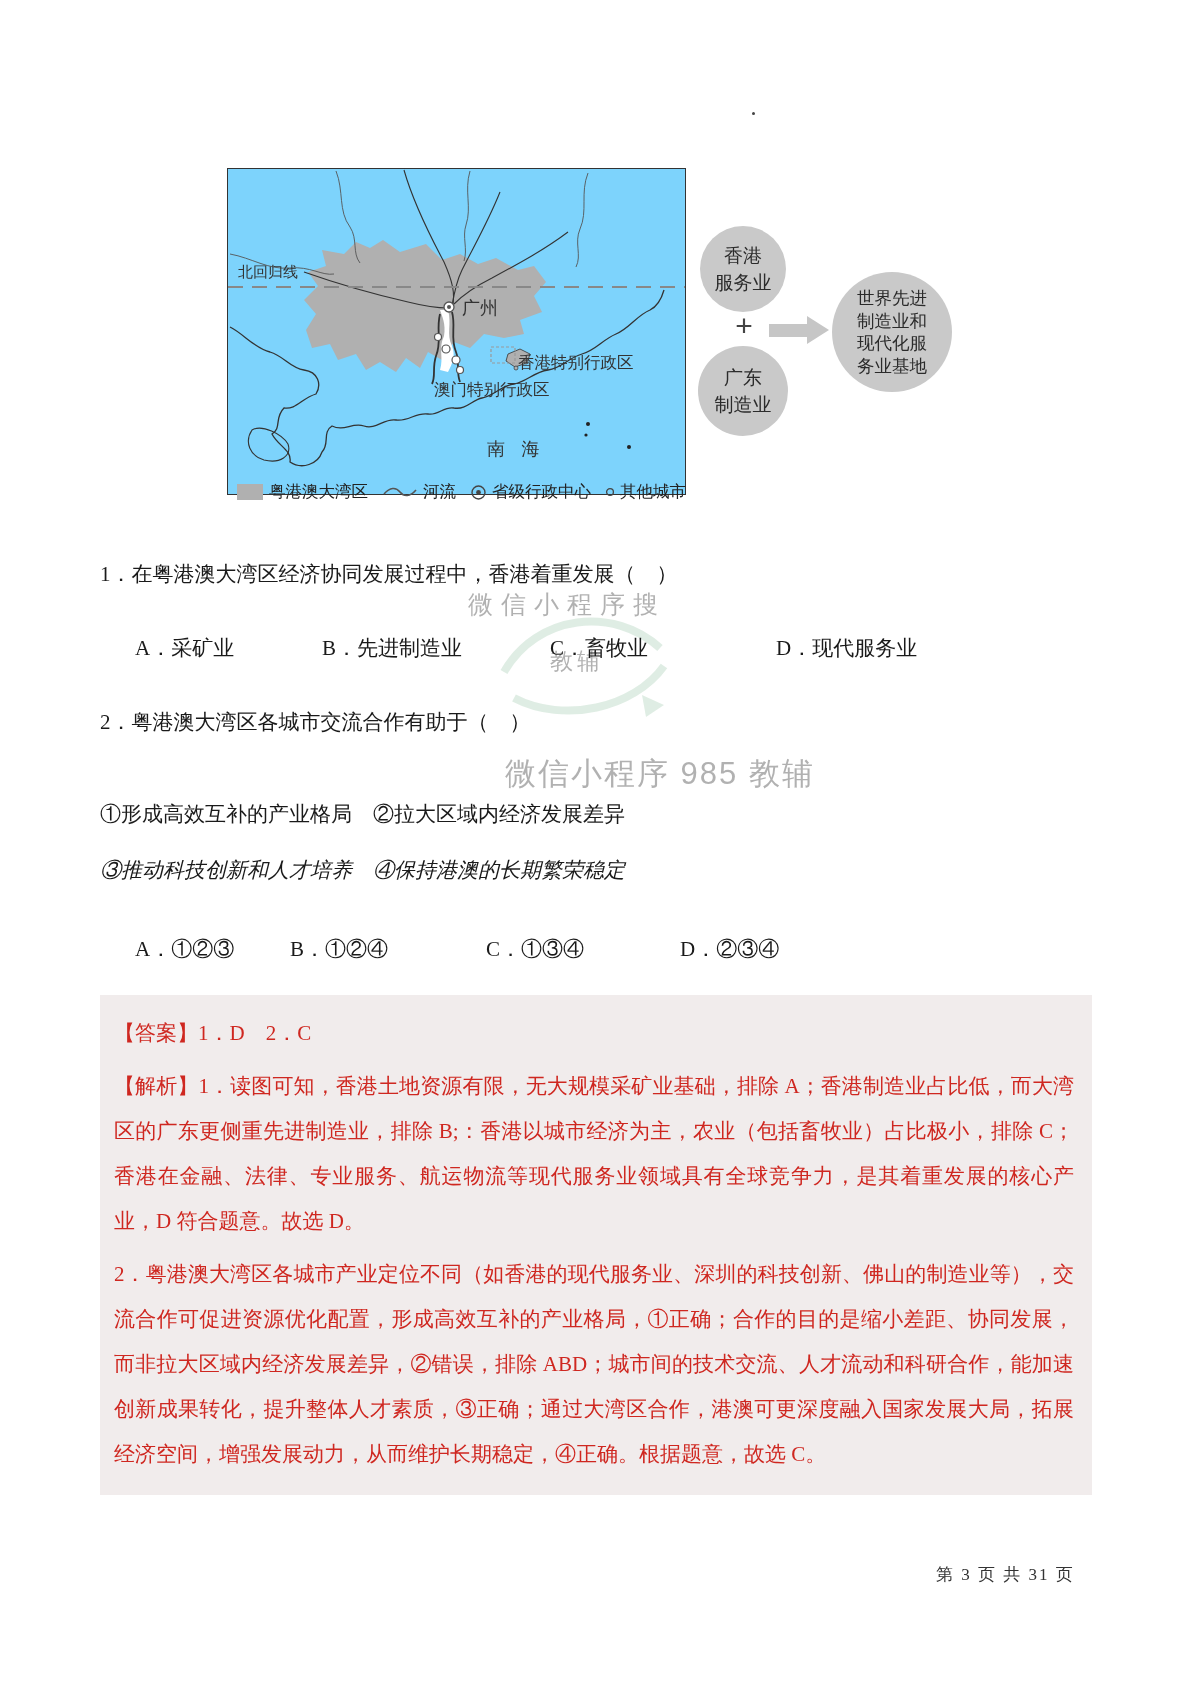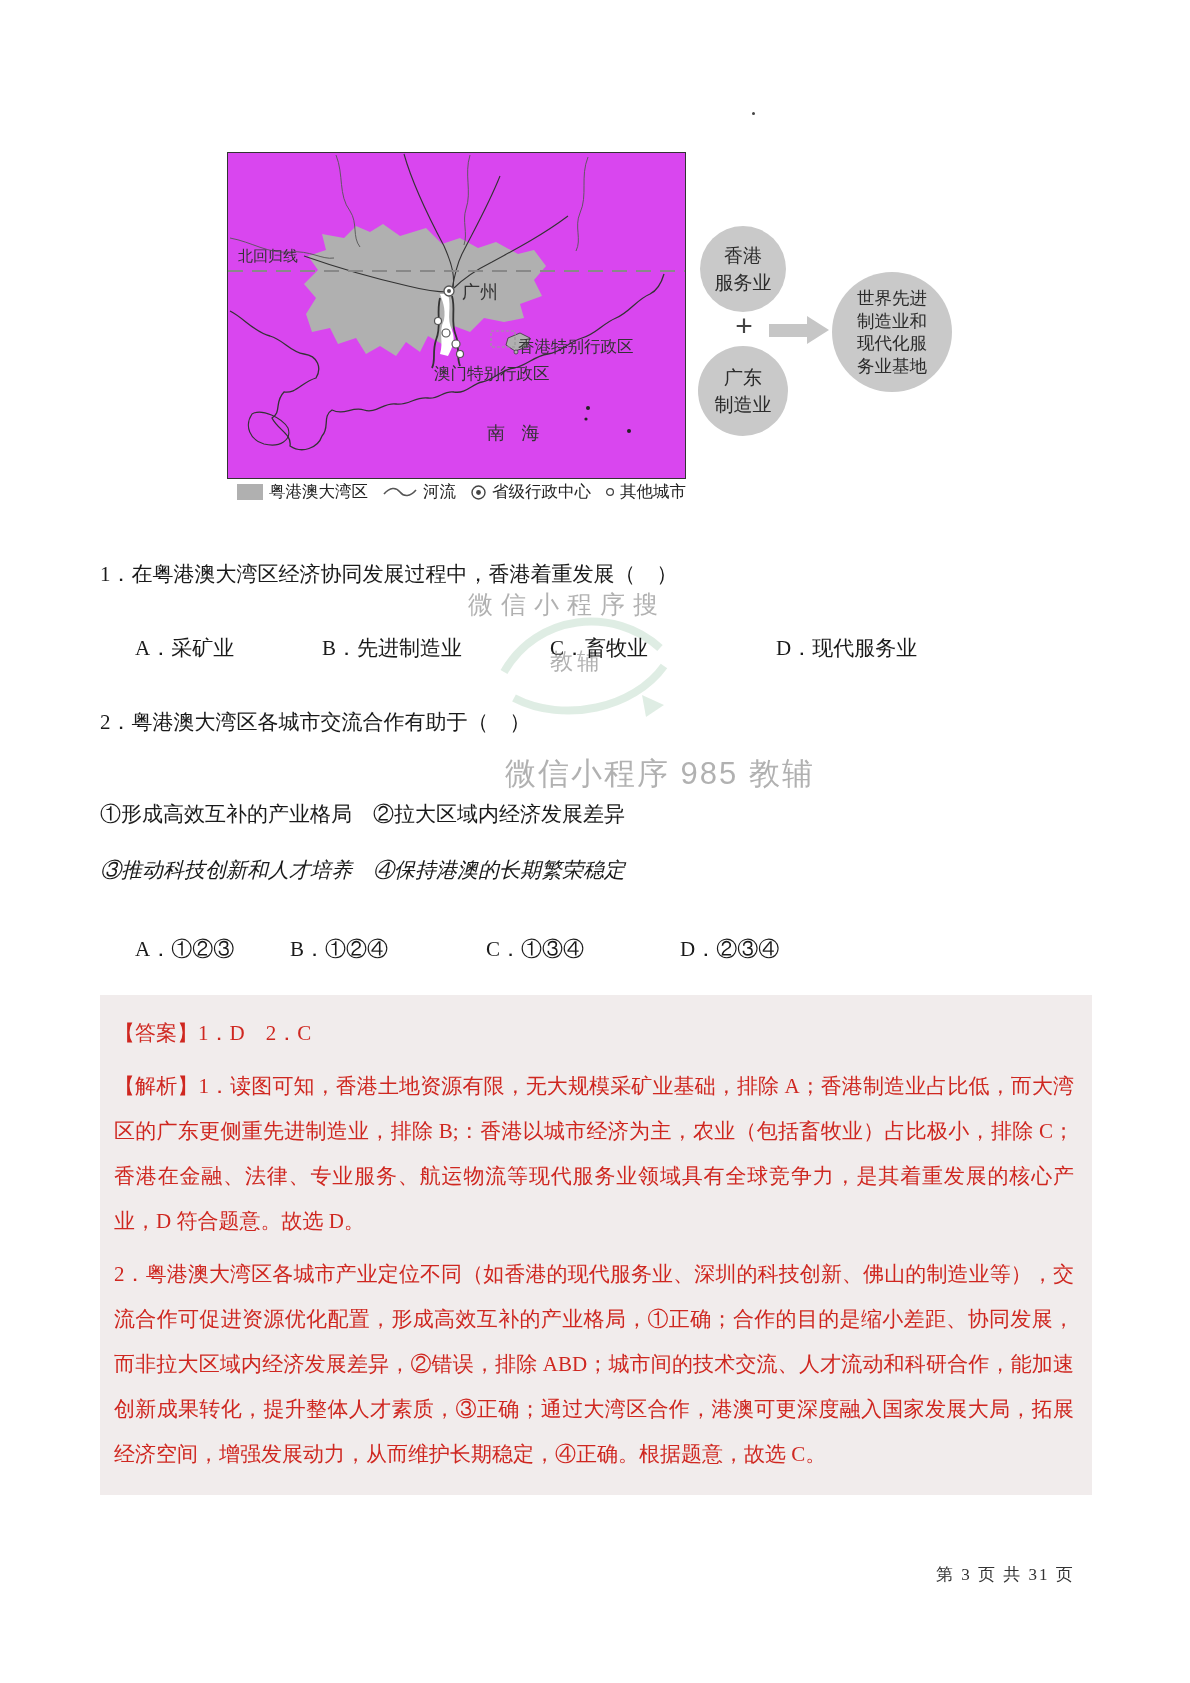--- a/index.html
+++ b/index.html
@@ -1,20 +1,20 @@
 <!DOCTYPE html>
 <html><head>
 <meta charset="utf-8">
 <style>
   html,body{margin:0;padding:0;background:#fff;}
   .page{position:relative;width:1190px;height:1683px;background:#fff;overflow:hidden;
         font-family:"Liberation Serif","DejaVu Serif",serif;color:#1a1a1a;}
   
-  .map-frame{position:absolute;left:227px;top:152px;width:457px;height:325px;
-             border:1.5px solid #333;box-sizing:content-box;background:#d946ef;}
+  .map-frame{position:absolute;left:227px;top:168px;width:457px;height:325px;
+             border:1.5px solid #333;box-sizing:content-box;background:#7dd3fc;}
   .map-frame svg{display:block;}
   .legend{position:absolute;left:237px;top:481px;display:flex;align-items:center;
           font-size:16.5px;color:#222;white-space:nowrap;}
   .legend .swatch{display:inline-block;width:26px;height:16px;background:#b0b0b0;margin-right:6px;}
   .legend .gap{display:inline-block;width:14px;}
   .legend svg{margin:0 5px 0 0;}
   
   .circle{position:absolute;border-radius:50%;background:#c9c9c9;color:#2b2b2b;
           display:flex;align-items:center;justify-content:center;text-align:center;
           white-space:pre-line;font-size:19px;line-height:27px;}

